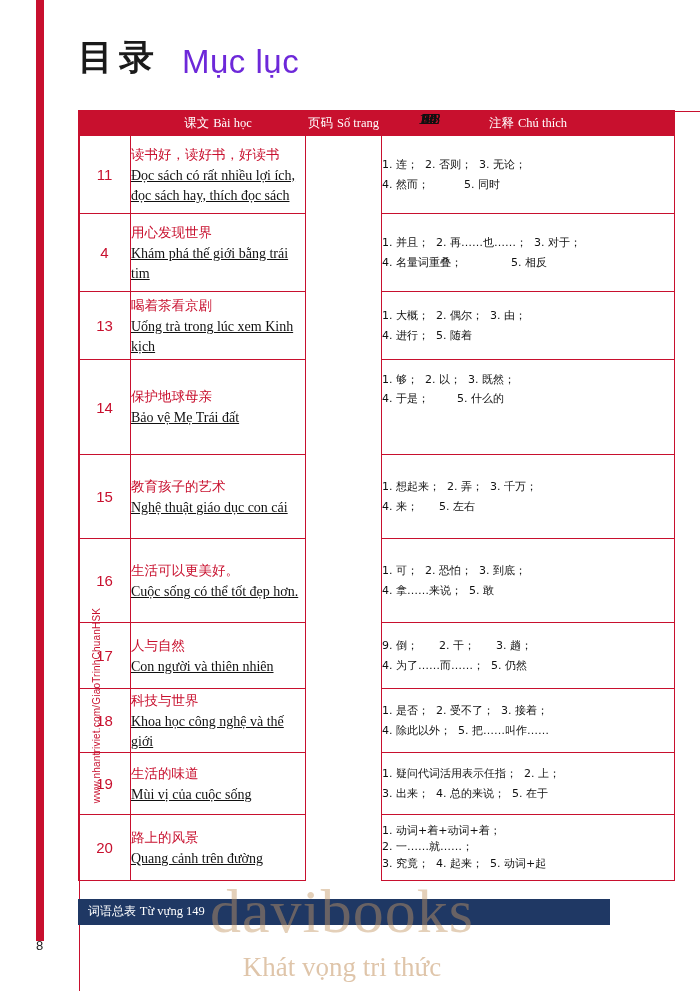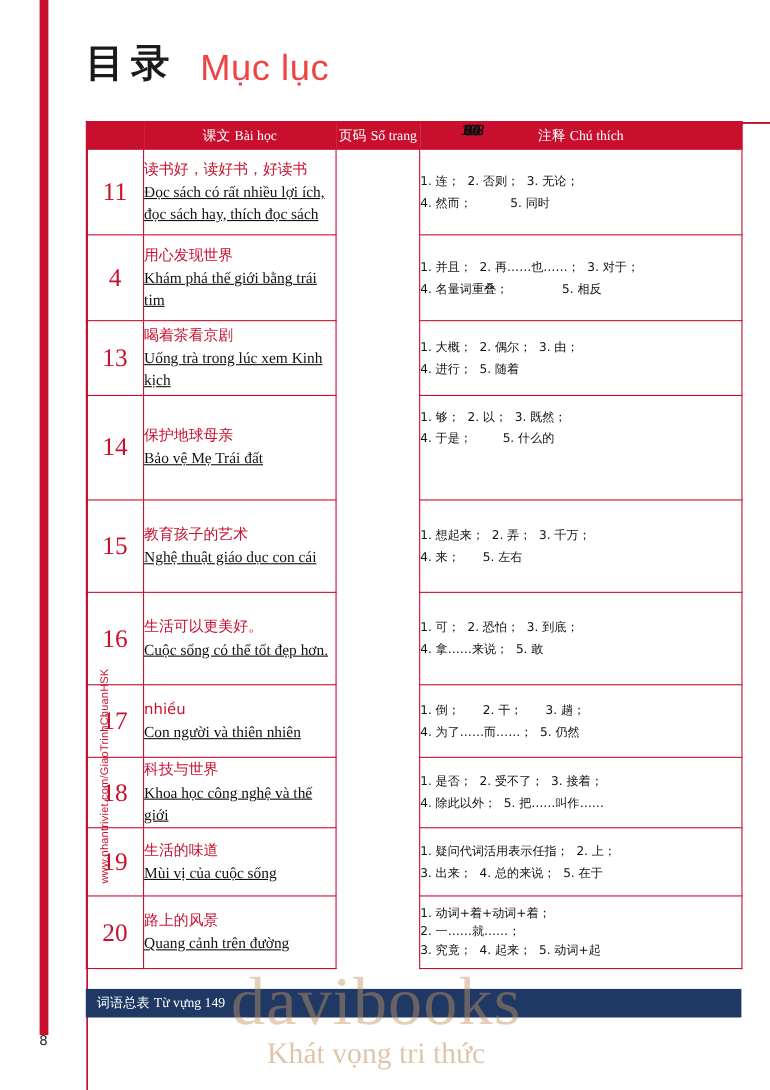--- a/index.html
+++ b/index.html
@@ -54,21 +54,21 @@
   .title-cn {
     font-family: "DejaVu Sans", sans-serif;
     font-size: 35px;
     font-weight: bold;
     color: #1a1a1a;
     letter-spacing: 6px;
   }
   .title-vn {
     font-family: "Liberation Sans", sans-serif;
     font-size: 33px;
-    color: #ef4444;
+    color: #6d28d9;
     letter-spacing: 0.5px;
   }
 
   
   table.toc {
     position: absolute;
     left: 78px;
     top: 110px;
     width: 596px;
     border-collapse: collapse;
@@ -92,22 +92,22 @@
     font-size: 12.5px;
   }
   .c-num { width: 52px; }
   .c-lesson { width: 175px; }
   .c-page { width: 76px; }
   .c-notes { width: 293px; }
 
   td.num {
     text-align: center;
     color: #c8102e;
-    font-size: 23px;
-    font-family: Liberation Serif, serif;
+    font-size: 15px;
+    font-family: Liberation Sans, sans-serif;
     margin-left: 36px;
   }
   td.lesson {
     padding: 6px 8px 8px 10px;
   }
   .lesson .cn {
     color: #c8102e;
     font-family: "DejaVu Sans", sans-serif;
     font-size: 13.5px;
     line-height: 1.5;
@@ -136,21 +136,21 @@
     color: #111;
     line-height: 1.75;
   }
   td.notes .line { display: block; white-space: pre; }
 
   
   .footer-bar {
     position: absolute;
     left: 78px;
     top: 899px;
-    width: 596px;
+    width: 532px;
     height: 26px;
     background: #1f3864;
   }
   .footer-bar .txt {
     position: absolute;
     left: 10px;
     top: 4px;
     color: #ffffff;
     font-family: "DejaVu Sans", sans-serif;
     font-size: 12px;
@@ -182,21 +182,21 @@
     font-family: "Liberation Serif", serif;
     font-size: 62px;
     color: rgba(196,150,100,0.45);
     letter-spacing: 1px;
     line-height: 1;
   }
   .watermark .wm-sub {
     font-family: "Liberation Serif", serif;
     font-size: 27px;
     color: rgba(196,150,100,0.55);
-    margin-top: 0;
+    margin-top: 10px;
   }
 </style>
 </head>
 <body>
 
 <div class="page">
 
   <div class="left-bar">
     <div class="left-vert-text">www.nhantriviet.com/GiaoTrinhChuanHSK</div>
   </div>
@@ -299,26 +299,26 @@
         </td>
         <td class="page">80</td>
         <td class="notes">
           <span class="line">1. 可；  2. 恐怕；  3. 到底；</span>
           <span class="line">4. 拿……来说；  5. 敢</span>
         </td>
       </tr>
       <tr style="height:66px">
         <td class="num">17</td>
         <td class="lesson">
-          <span class="cn">nhiều</span>
+          <span class="cn">人与自然</span>
           <span class="vn">Con người và thiên nhiên</span>
         </td>
         <td class="page">94</td>
         <td class="notes">
-          <span class="line">1. 倒；      2. 干；      3. 趟；</span>
+          <span class="line">9. 倒；      2. 干；      3. 趟；</span>
           <span class="line">4. 为了……而……；  5. 仍然</span>
         </td>
       </tr>
       <tr style="height:64px">
         <td class="num">18</td>
         <td class="lesson">
           <span class="cn">科技与世界</span>
           <span class="vn">Khoa học công nghệ và thế giới</span>
         </td>
         <td class="page">108</td>

